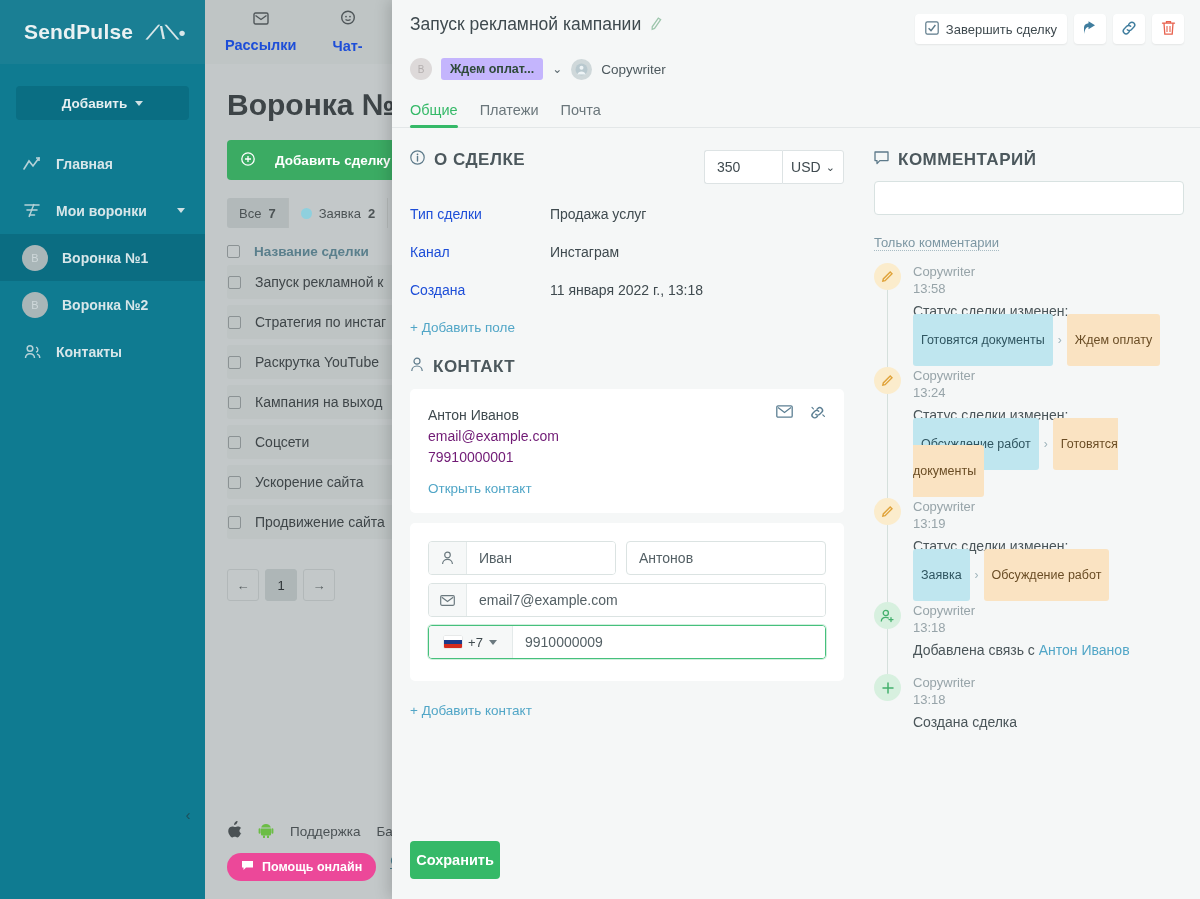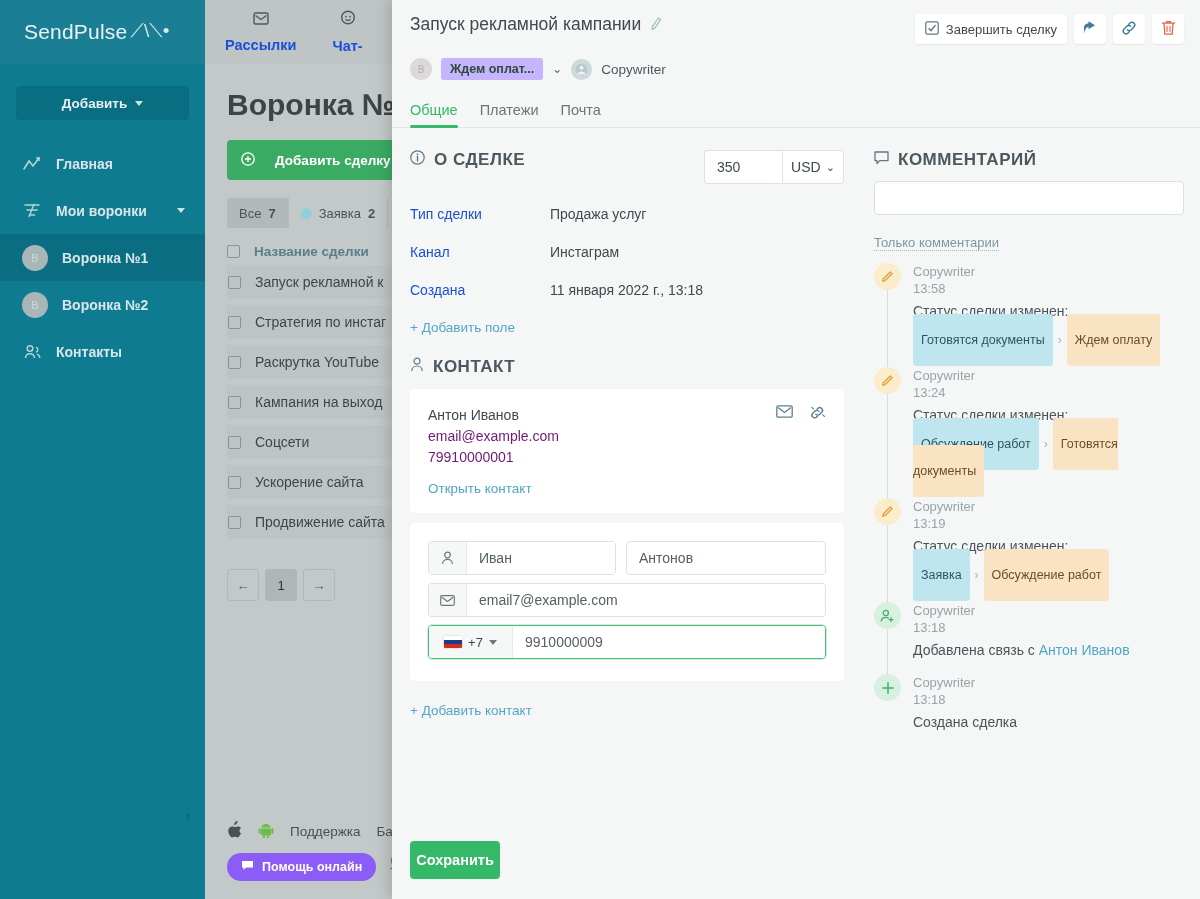--- a/index.html
+++ b/index.html
@@ -16,22 +16,22 @@
 
   .sidebar {
     position: absolute; left: 0; top: 0; width: 205px; height: 899px;
     background: #0f7b91;
   }
   .sidebar-logo {
     height: 64px; background: #1a7f94;
     display: flex; align-items: center; padding-left: 24px;
   }
   .logo-text {
-    color: #eaf2f3; font-size: 21px; font-weight: normal; letter-spacing: .2px;
-    display: flex; align-items: flex-start; gap: 2px;
+    color: #eaf2f3; font-size: 21px; font-weight: bold; letter-spacing: .2px;
+    display: flex; align-items: flex-end; gap: 12px;
   }
   .logo-mark { font-size: 19px; color: #d9e7e9; margin-left: 1px; }
   .add-btn {
     margin: 22px 16px 0 16px; height: 34px; border-radius: 4px;
     background: #0a6e83; color: #e6eff1; font-size: 13.5px; font-weight: bold;
     display: flex; align-items: center; justify-content: center; gap: 8px;
     cursor: pointer;
   }
   .caret-dn { width:0;height:0;border-left:4px solid transparent;border-right:4px solid transparent;border-top:5px solid #cfe0e3; }
   .nav-list { margin-top: 20px; }
@@ -97,21 +97,21 @@
   .pg {
     width: 32px; height: 32px; border: 1px solid #b2b8b9; border-radius: 3px;
     display:flex; align-items:center; justify-content:center;
     font-size: 13px; color: #555c5e;
   }
   .pg.sel { background: #aeb6b7; border-color: #aeb6b7; color: #2d3336; }
   .footer { position: absolute; bottom: 0; left: 0; right: 0; padding: 0 0 18px 22px; }
   .footer-links { display: flex; align-items: center; gap: 16px; font-size: 13.5px; color: #4a5154; }
   .help-btn {
     margin-top: 12px; display: inline-flex; align-items: center; gap: 8px;
-    background: #8b5cf6; color: #fff; border-radius: 16px; height: 28px;
+    background: #ec4899; color: #fff; border-radius: 16px; height: 28px;
     padding: 0 14px; font-size: 12.5px; font-weight: bold; justify-content: space-between;
   }
   .footer-row2 { display: flex; align-items: center; gap: 14px; }
   .dashed-link { font-size: 13px; color: #4a7d8c; border-bottom: 1px dotted #4a7d8c; }
 
   
   .modal {
     position: absolute; left: 392px; top: 0; width: 808px; height: 899px;
     background: #f5f7f7; box-shadow: -3px 0 14px rgba(0,0,0,.17);
     display: flex; flex-direction: column;

